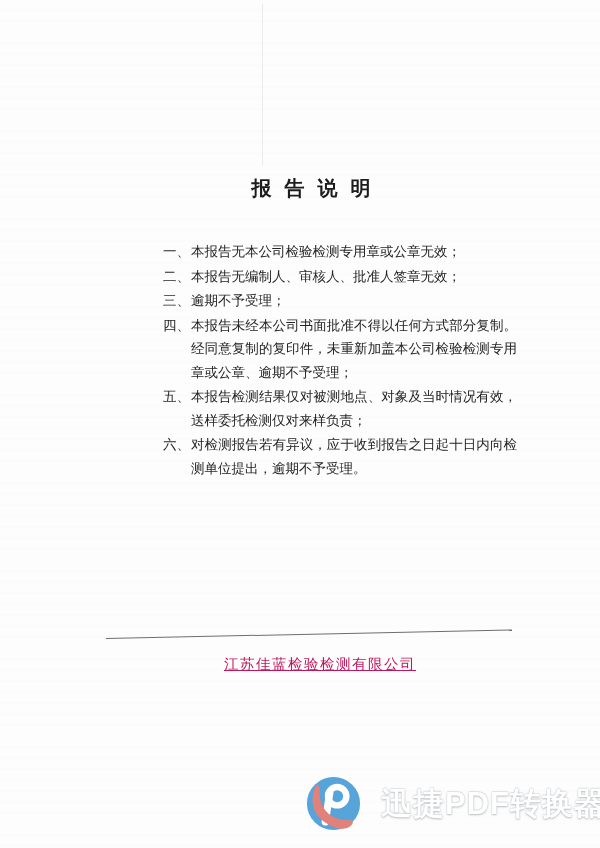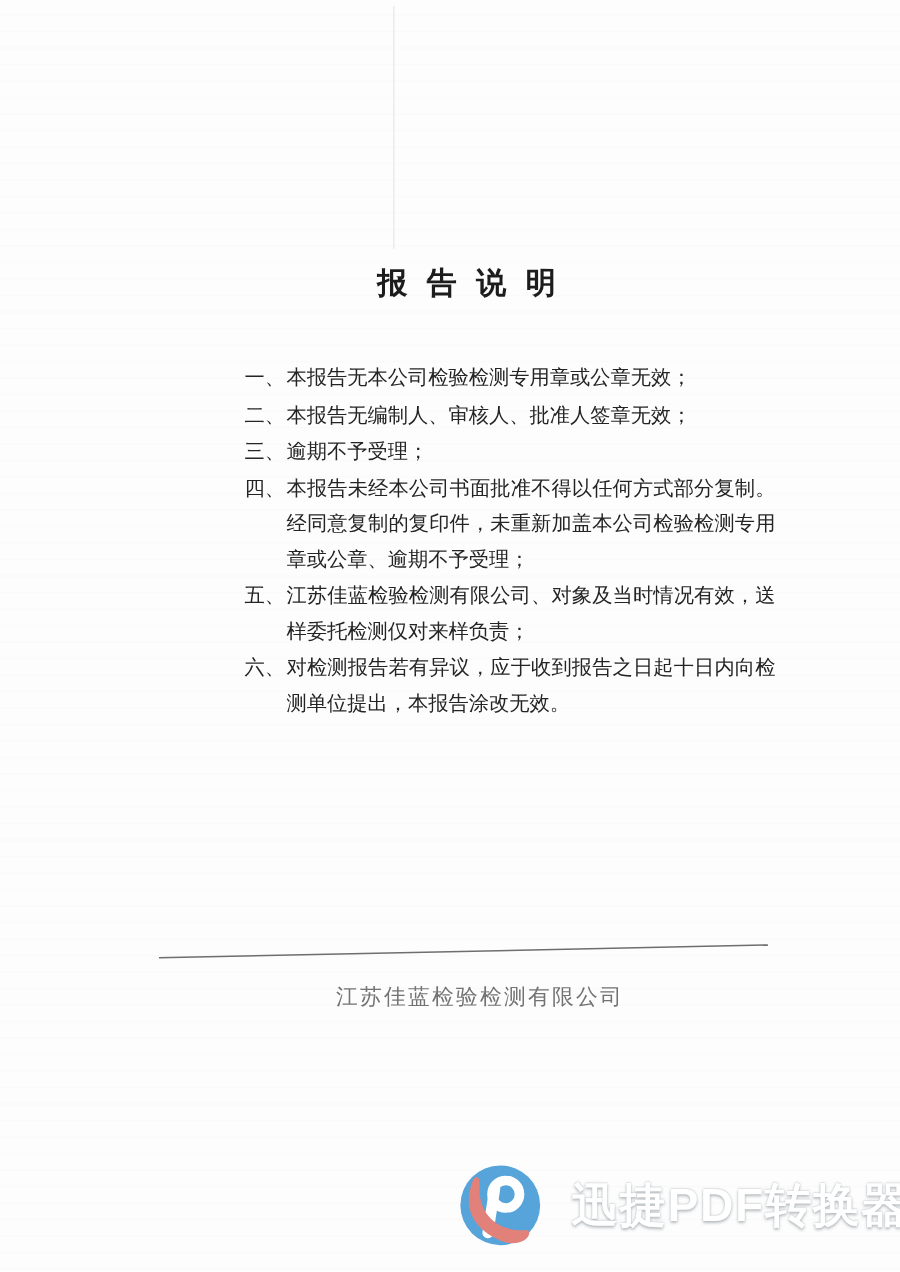--- a/index.html
+++ b/index.html
@@ -83,21 +83,22 @@
   }
 
   .company-name {
     position: absolute;
     top: 655px;
     left: 120px;
     width: 400px;
     text-align: center;
     font-size: 14.5px;
     letter-spacing: 1.5px;
-    color: #737373;
+    color: #be185d;
+    text-decoration: underline;
   }
 
   
   .watermark {
     position: absolute;
     top: 776px;
     left: 306px;
     display: flex;
     align-items: flex-end;
     gap: 20px;
@@ -140,25 +141,25 @@
   <div class="note-item">
     <span class="note-num">三、</span>
     <span class="note-text">逾期不予受理；</span>
   </div>
   <div class="note-item">
     <span class="note-num">四、</span>
     <span class="note-text">本报告未经本公司书面批准不得以任何方式部分复制。经同意复制的复印件，未重新加盖本公司检验检测专用章或公章、逾期不予受理；</span>
   </div>
   <div class="note-item">
     <span class="note-num">五、</span>
-    <span class="note-text">江苏佳蓝检验检测有限公司、对象及当时情况有效，送样委托检测仅对来样负责；</span>
+    <span class="note-text">本报告检测结果仅对被测地点、对象及当时情况有效，送样委托检测仅对来样负责；</span>
   </div>
   <div class="note-item">
     <span class="note-num">六、</span>
-    <span class="note-text">对检测报告若有异议，应于收到报告之日起十日内向检测单位提出，本报告涂改无效。</span>
+    <span class="note-text">对检测报告若有异议，应于收到报告之日起十日内向检测单位提出，逾期不予受理。</span>
   </div>
 </div>
 
 <div class="footer-rule"></div>
 
 <div class="company-name">江苏佳蓝检验检测有限公司</div>
 
 <div class="watermark">
   <svg class="watermark-logo" viewBox="0 0 60 60" xmlns="http://www.w3.org/2000/svg" aria-hidden="true">
     <circle cx="30" cy="30" r="29" fill="#56A4DA"></circle>

